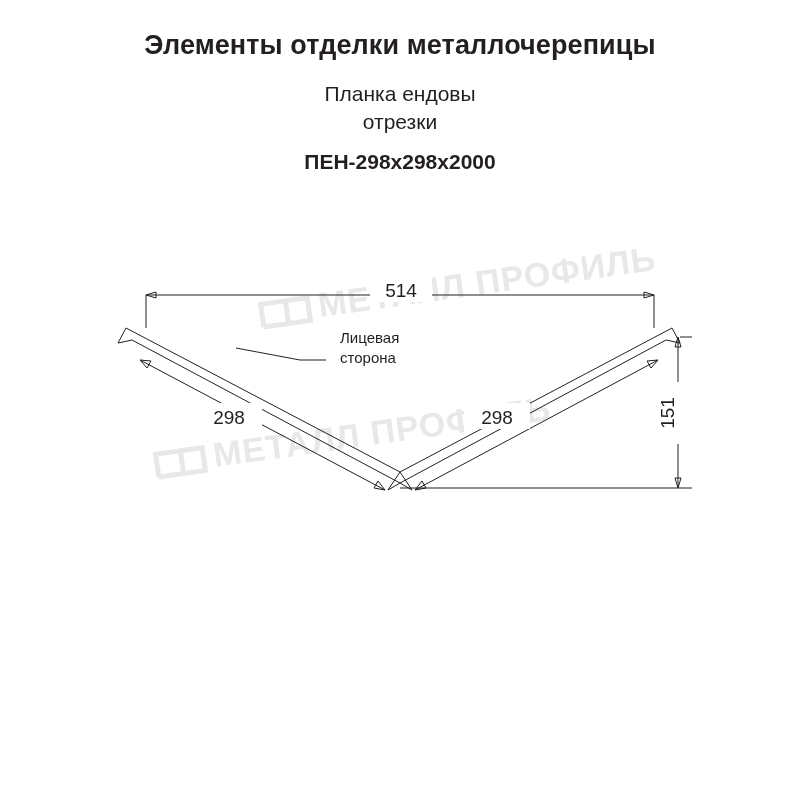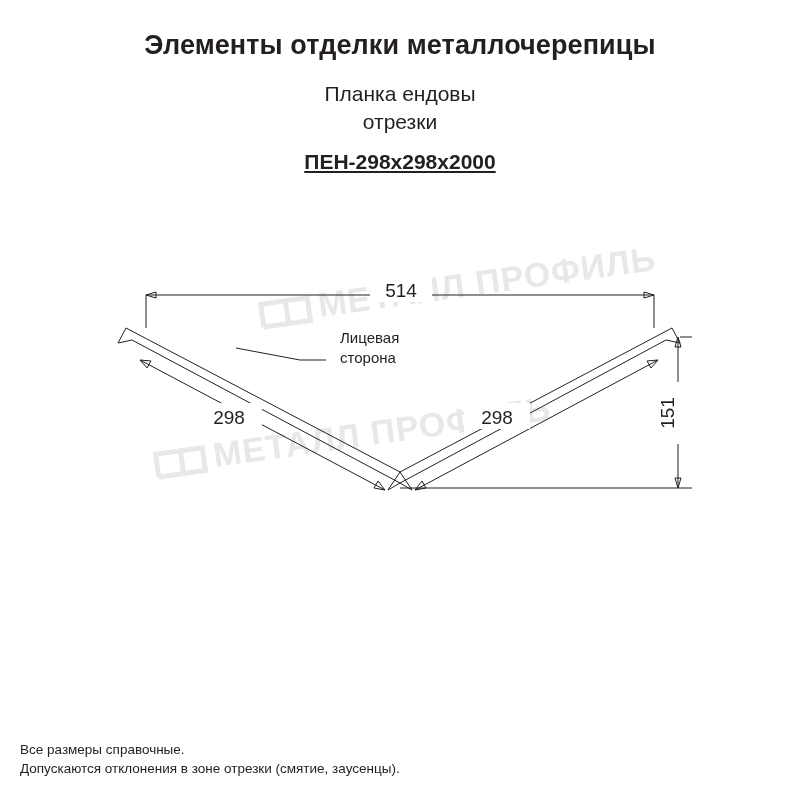--- a/index.html
+++ b/index.html
@@ -37,21 +37,20 @@
     margin-top: 18px;
     font-size: 21px;
     font-weight: normal;
     line-height: 28px;
   }
   .title-code {
     margin-top: 12px;
     font-size: 21px;
     font-weight: bold;
     line-height: 28px;
-    text-decoration: underline;
   }
   .drawing {
     position: absolute;
     top: 200px;
     left: 0;
     width: 800px;
     height: 420px;
   }
   .watermarks {
     position: absolute;
@@ -174,18 +173,14 @@
 
       <g>
         <rect x="326" y="126" width="110" height="44" fill="#ffffff"></rect>
         <text class="facetext" x="340" y="143">Лицевая</text>
         <text class="facetext" x="340" y="163">сторона</text>
       </g>
 
     </svg>
   </div>
 
-  <div class="notes">
-    <div>Все размеры справочные.</div>
-    <div>Допускаются отклонения в зоне отрезки (смятие, заусенцы).</div>
-  </div>
 
 </div>
 
 </body></html>

